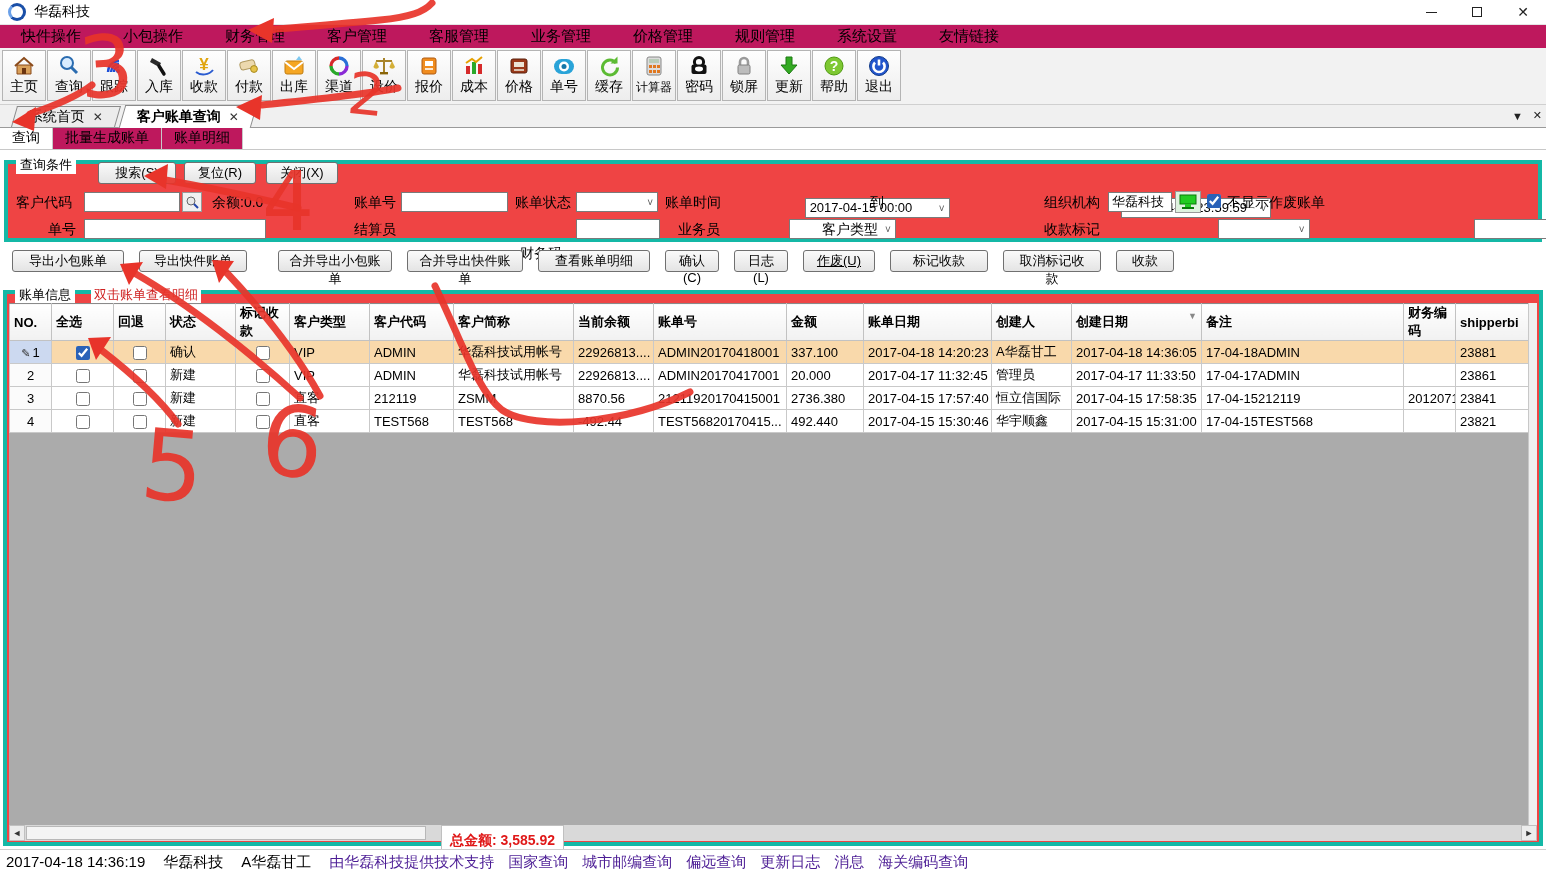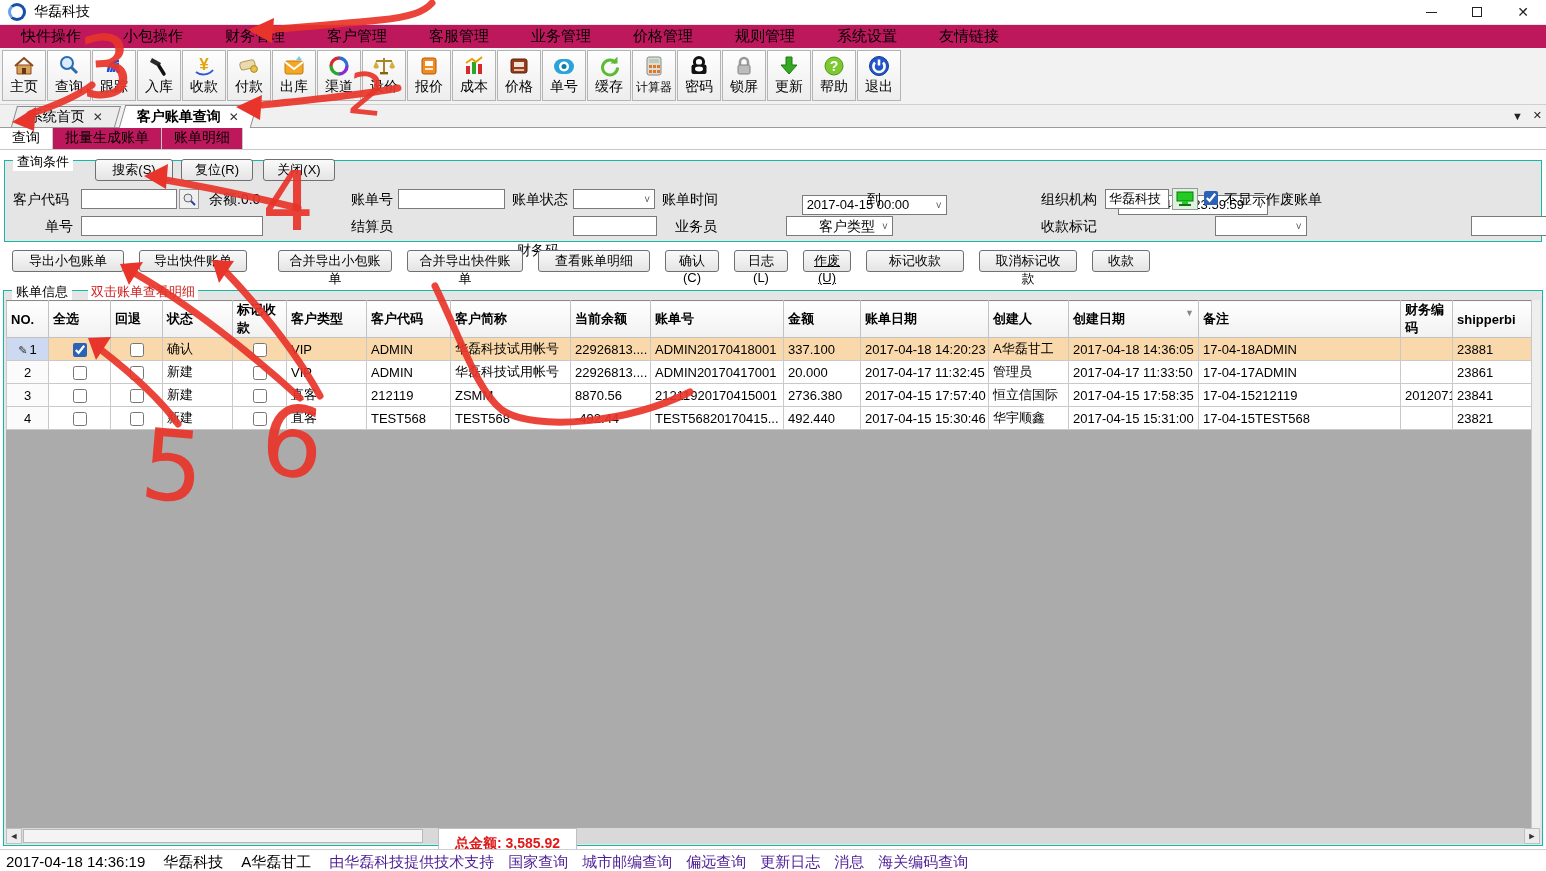--- a/index.html
+++ b/index.html
@@ -40,21 +40,21 @@
   .tab-close { margin-left:8px; font-size:12px; color:#333; }
   .tabstrip-right { position:absolute; right:4px; top:4px; display:flex; gap:10px; align-items:center; }
   .ts-ctl { font-size:11px; color:#222; }
 
   
   .subtabs { height:22px; background:#fff; display:flex; align-items:flex-end; border-bottom:1px solid #c8c8c8; }
   .subtab { padding:2px 12px; font-size:14px; border-right:1px solid #c8c8c8; background:#be185d; height:22px; }
   .subtab.active { background:#fff; border-right:1px solid #c8c8c8; }
 
   
-  .groupbox { position:absolute; border:1px solid #14b8a6; background:#e5e5e5; }
+  .groupbox { position:absolute; border:4px solid #14b8a6; background:#ef4444; }
   .gb-title { position:absolute; top:-8px; left:8px; background:#fff; padding:0 4px; font-size:13px; }
 
   
   #query-box { left:4px; top:160px; width:1538px; height:82px; }
   .q-abs { position:absolute; white-space:nowrap; }
   .btn { border:1px solid #707070; background:linear-gradient(#fafafa,#e4e4e4); font-size:13px;
     padding:1px 10px; border-radius:3px; font-family:inherit; }
   .q-label { font-size:14px; }
   .q-input { border:1px solid #7a7a7a; background:#fff; height:20px; font-size:13px; padding:0 3px; font-family:inherit; }
   .q-select { border:1px solid #7a7a7a; background:#fff; height:20px; font-size:13px; position:relative;
@@ -84,21 +84,21 @@
 
   
   .vscroll { position:absolute; top:9px; right:2px; width:9px; bottom:17px; background:#efefef; border-left:1px solid #c8c8c8; }
 
   
   .hscroll { position:absolute; left:2px; right:2px; bottom:1px; height:16px; background:#d9d9d9; display:flex; align-items:center; }
   .hs-arrow { width:16px; height:16px; background:#ececec; border:1px solid #c0c0c0; font-size:9px; color:#333;
     display:flex; align-items:center; justify-content:center; }
   .hs-thumb { width:400px; height:14px; background:#f4f4f4; border:1px solid #b8b8b8; margin-left:1px; }
   .total-label { position:absolute; left:432px; top:0; height:32px; background:#fff; border:1px solid #c0c0c0;
-    color:#e01818; font-size:14px; font-weight:bold; padding:0 16px; display:flex; align-items:center; }
+    color:#e01818; font-size:14px; font-weight:bold; padding:0 8px; display:flex; align-items:center; }
   .hs-right { margin-left:auto; }
 
   
   .statusbar { position:absolute; left:0; right:0; top:849px; height:22px; background:#fff; border-top:1px solid #cfcfcf;
     display:flex; align-items:flex-start; padding:3px 0 0 6px; font-size:15px; white-space:nowrap; overflow:hidden; }
   .statusbar .seg { margin-right:18px; }
   .statusbar .link { color:#4c1d95; margin-right:14px; }
 
   
   #annot { position:absolute; inset:0; pointer-events:none; z-index:60; }
@@ -439,21 +439,21 @@
   </div>
 
   <div class="actions">
     <button class="btn" style="width:112px;">导出小包账单</button>
     <button class="btn" style="width:108px;">导出快件账单</button>
     <button class="btn" style="width:114px;margin-left:16px;">合并导出小包账单</button>
     <button class="btn" style="width:116px;">合并导出快件账单</button>
     <button class="btn" style="width:112px;">查看账单明细</button>
     <button class="btn" style="width:54px;">确认(C)</button>
     <button class="btn" style="width:54px;">日志(L)</button>
-    <button class="btn" style="width:48px;text-decoration:underline;">作废(U)</button>
+    <button class="btn" style="width:72px;text-decoration:underline;">作废(U)</button>
     <button class="btn" style="width:98px;">标记收款</button>
     <button class="btn" style="width:98px;">取消标记收款</button>
     <button class="btn" style="width:58px;">收款</button>
   </div>
 
   <div class="groupbox" id="grid-box">
     <span class="gb-title">账单信息</span>
     <span class="grid-hint">双击账单查看明细</span>
 
     <div class="grid-wrap">

